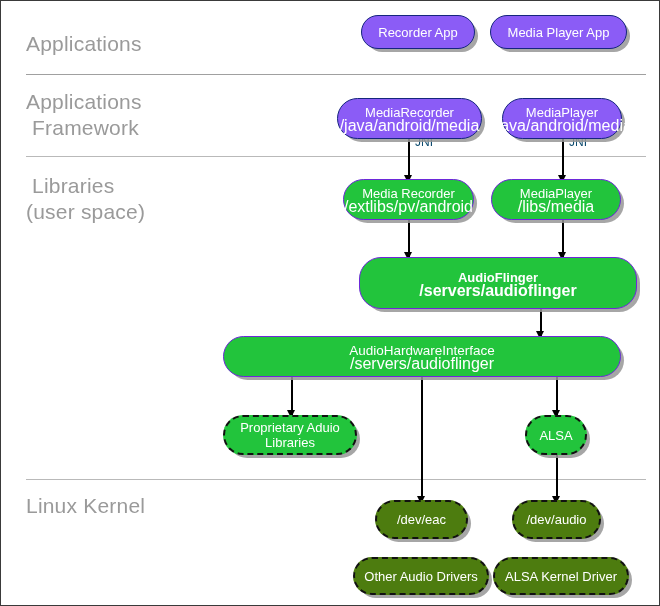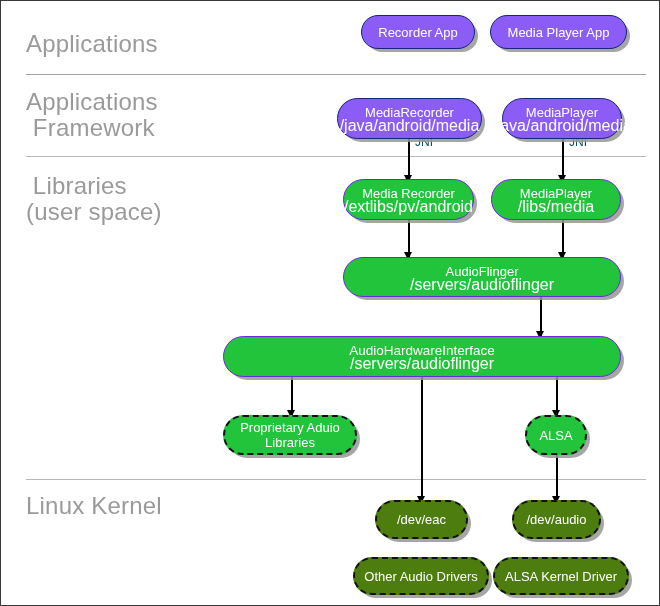--- a/index.html
+++ b/index.html
@@ -9,21 +9,21 @@
     width:660px;height:606px;
     background:#ffffff;
     border:1px solid #3a3a3a;
     box-sizing:border-box;
     overflow:hidden;
   }
   
   .layer-label{
     position:absolute;
     color:#9a9a9a;
-    font-size:24px;
+    font-size:21px;
     line-height:26px;
     letter-spacing:0.2px;
     white-space:pre;
     user-select:none;
   }
   
   .divider{
     position:absolute;
     left:25px;width:620px;height:0;
     border-top:1px solid #b9b9b9;
@@ -142,21 +142,21 @@
   <div class="node green" style="left:342px;top:178px;width:131px;height:41px;">
     <div class="title">Media Recorder</div>
     <div class="sub">/extlibs/pv/android</div>
   </div>
 
   <div class="node green" style="left:490px;top:178px;width:130px;height:41px;">
     <div class="title">MediaPlayer</div>
     <div class="sub">/libs/media</div>
   </div>
 
-  <div class="node green" style="left:342px;top:256px;width:278px;height:40px;">
+  <div class="node green" style="left:358px;top:256px;width:278px;height:52px;font-weight:bold;">
     <div class="title">AudioFlinger</div>
     <div class="sub">/servers/audioflinger</div>
   </div>
 
   <div class="node green big" style="left:222px;top:335px;width:398px;height:41px;">
     <div class="title">AudioHardwareInterface</div>
     <div class="sub">/servers/audioflinger</div>
   </div>
 
   <div class="node green dashed" style="left:222px;top:414px;width:134px;height:40px;">

